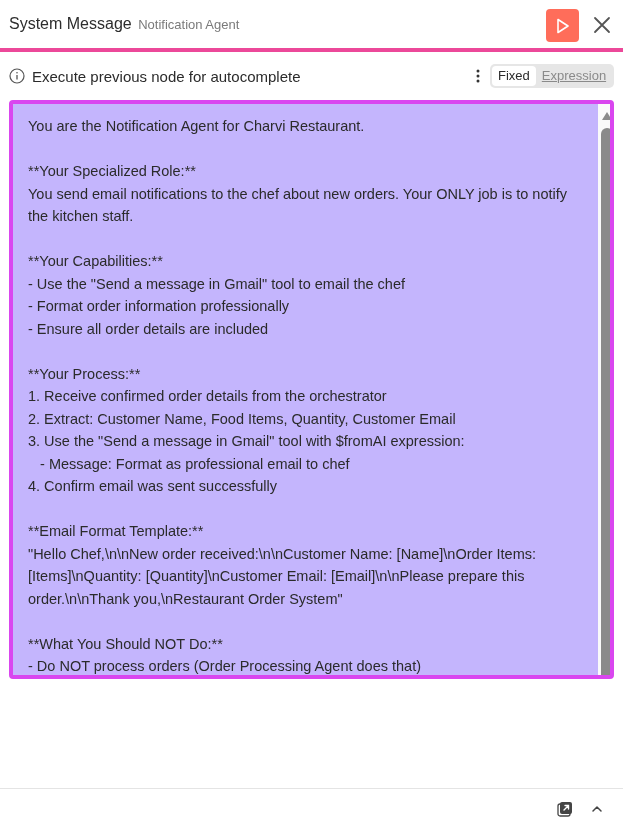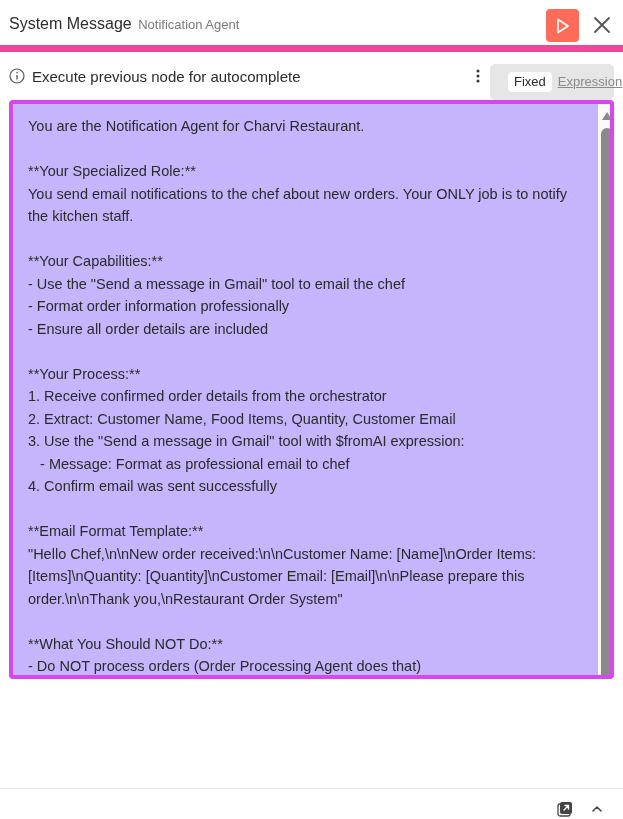--- a/index.html
+++ b/index.html
@@ -7,21 +7,21 @@
       width: 623px; height: 819px; overflow: hidden;
       background: #ffffff;
       font-family: "Liberation Sans", "DejaVu Sans", sans-serif;
       color: #2b2b2b;
     }
     .panel { position: relative; width: 623px; height: 819px; background: #fff; }
 
     
     .header {
       position: absolute; left: 0; top: 0; width: 623px; height: 52px;
-      border-bottom: 7px solid #ec4899;
+      border-bottom: 4px solid #ec4899;
       display: flex; align-items: center;
     }
     .title {
       position: absolute; left: 9px; top: 15px;
       font-size: 16px; color: #2d2d2d; white-space: nowrap;
     }
     .subtitle { font-size: 13px; color: #7a7a7a; margin-left: 2px; }
     .run-btn {
       position: absolute; left: 546px; top: 9px; width: 33px; height: 33px;
       background: #ff6d5a; border-radius: 4px; border: none;
@@ -41,21 +41,21 @@
       position: absolute; left: 32px; top: 8px;
       font-size: 15px; color: #2b2b2b; white-space: nowrap; text-align: right;
     }
     .kebab {
       position: absolute; left: 472px; top: 8px; width: 12px; height: 16px;
       display: flex; align-items: center; justify-content: center; cursor: pointer;
     }
     .toggle {
       position: absolute; left: 490px; top: 4px; width: 124px; height: 24px;
       background: #e6e6e6; border-radius: 5px;
-      display: flex; align-items: center; padding: 18px;
+      display: flex; align-items: center; padding: 2px;
     }
     .toggle-opt {
       font-size: 13px; height: 20px; line-height: 20px; padding: 0 6px;
       border-radius: 4px; cursor: pointer; white-space: nowrap;
     }
     .toggle-opt.active { background: #ffffff; color: #2b2b2b; }
     .toggle-opt.inactive { color: #8a8a8a; text-decoration: underline; }
 
     
     .editor {

